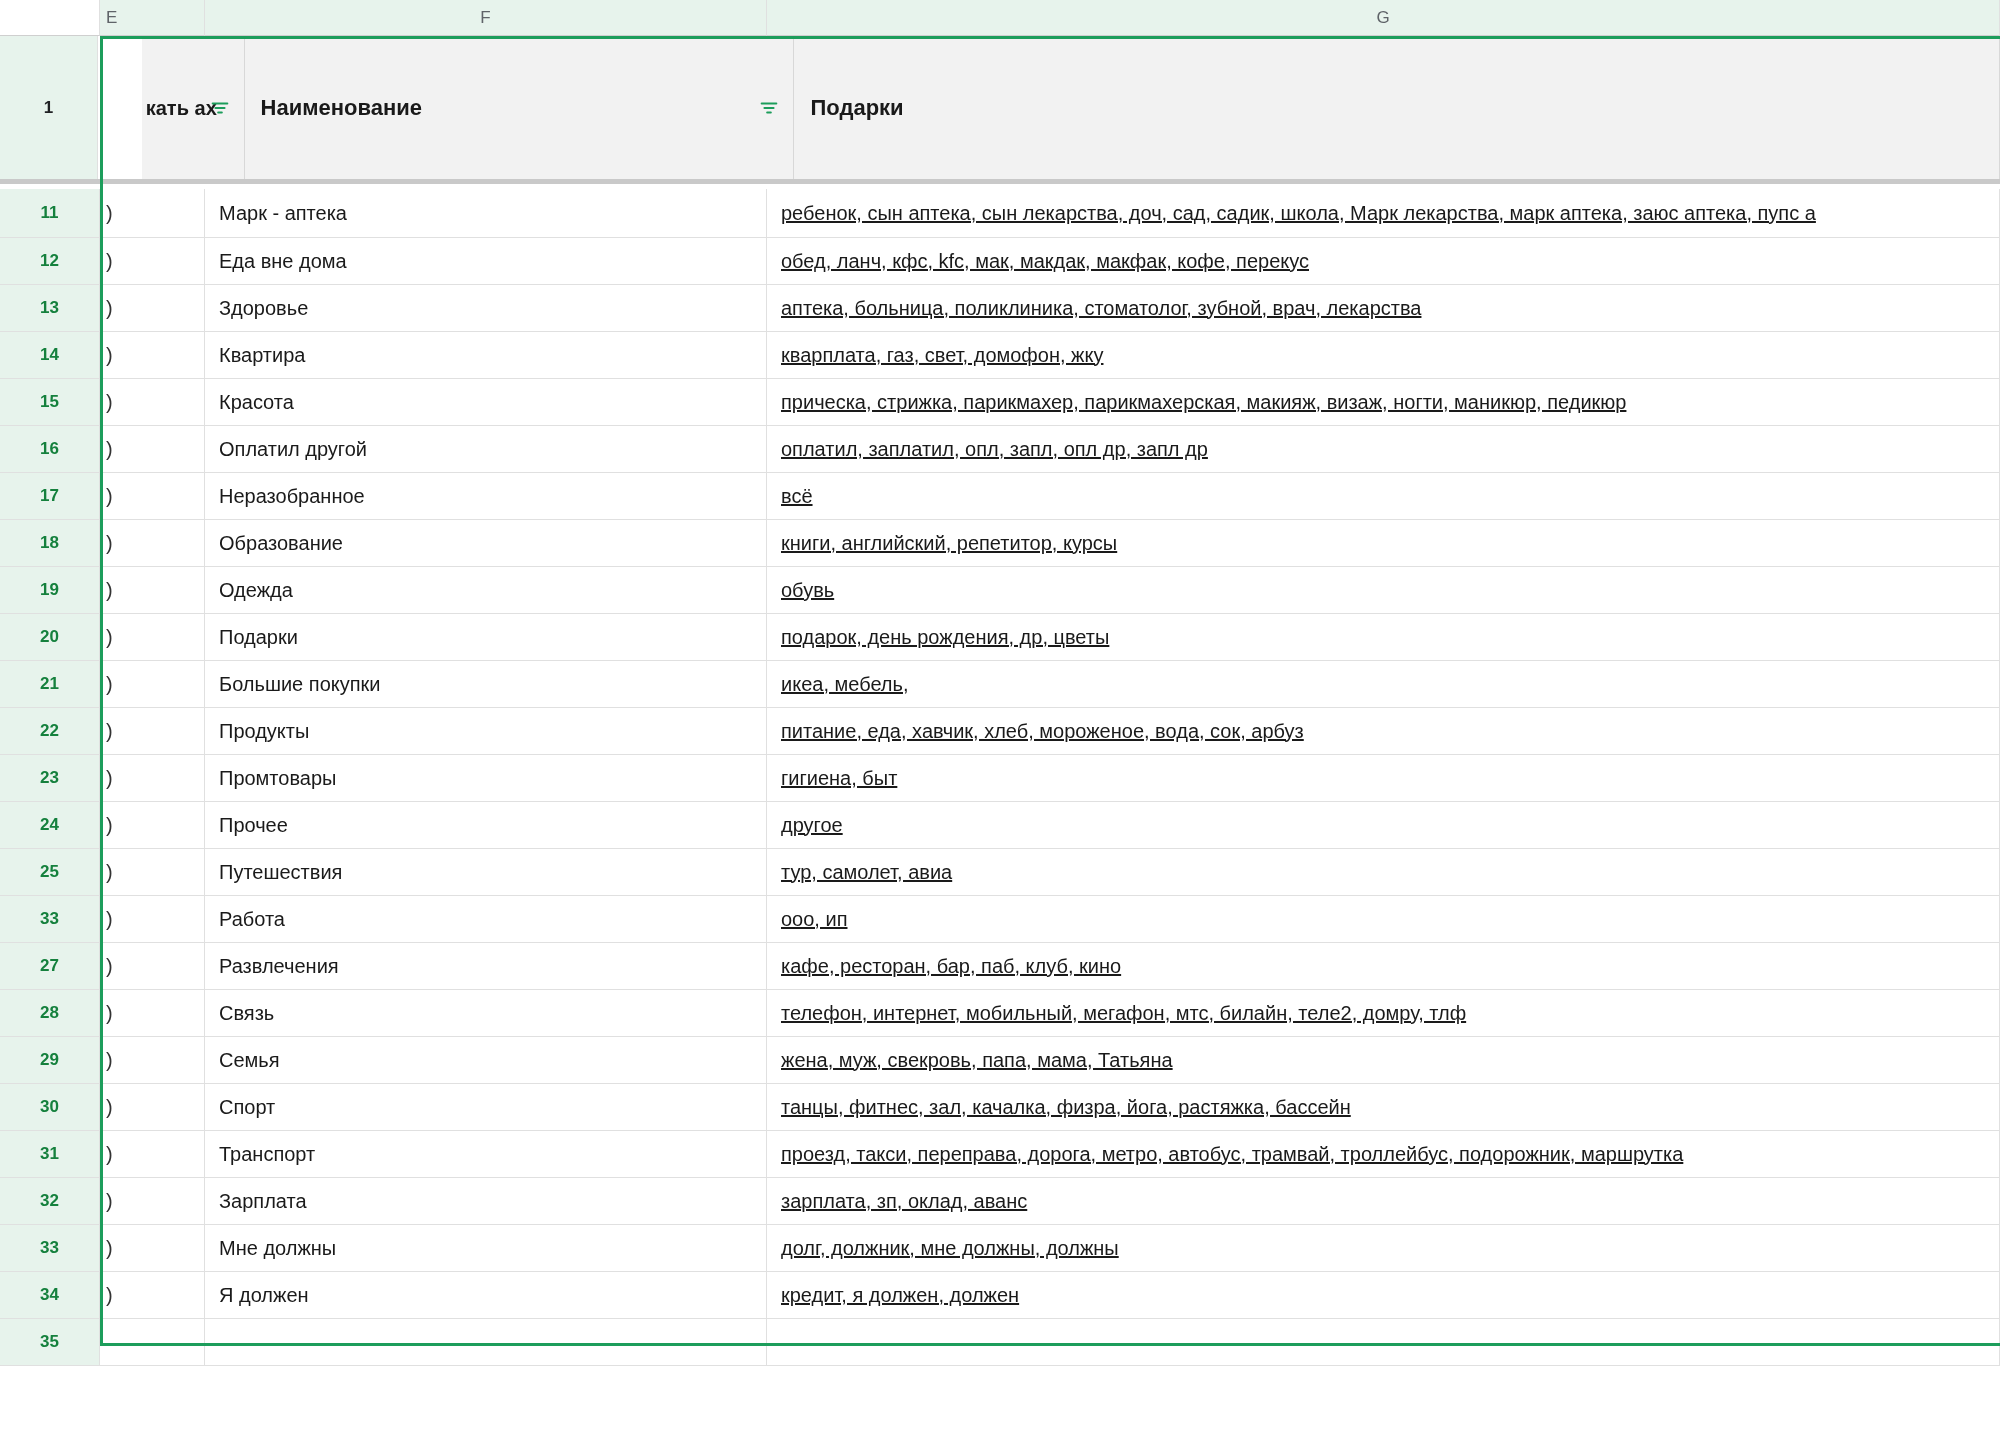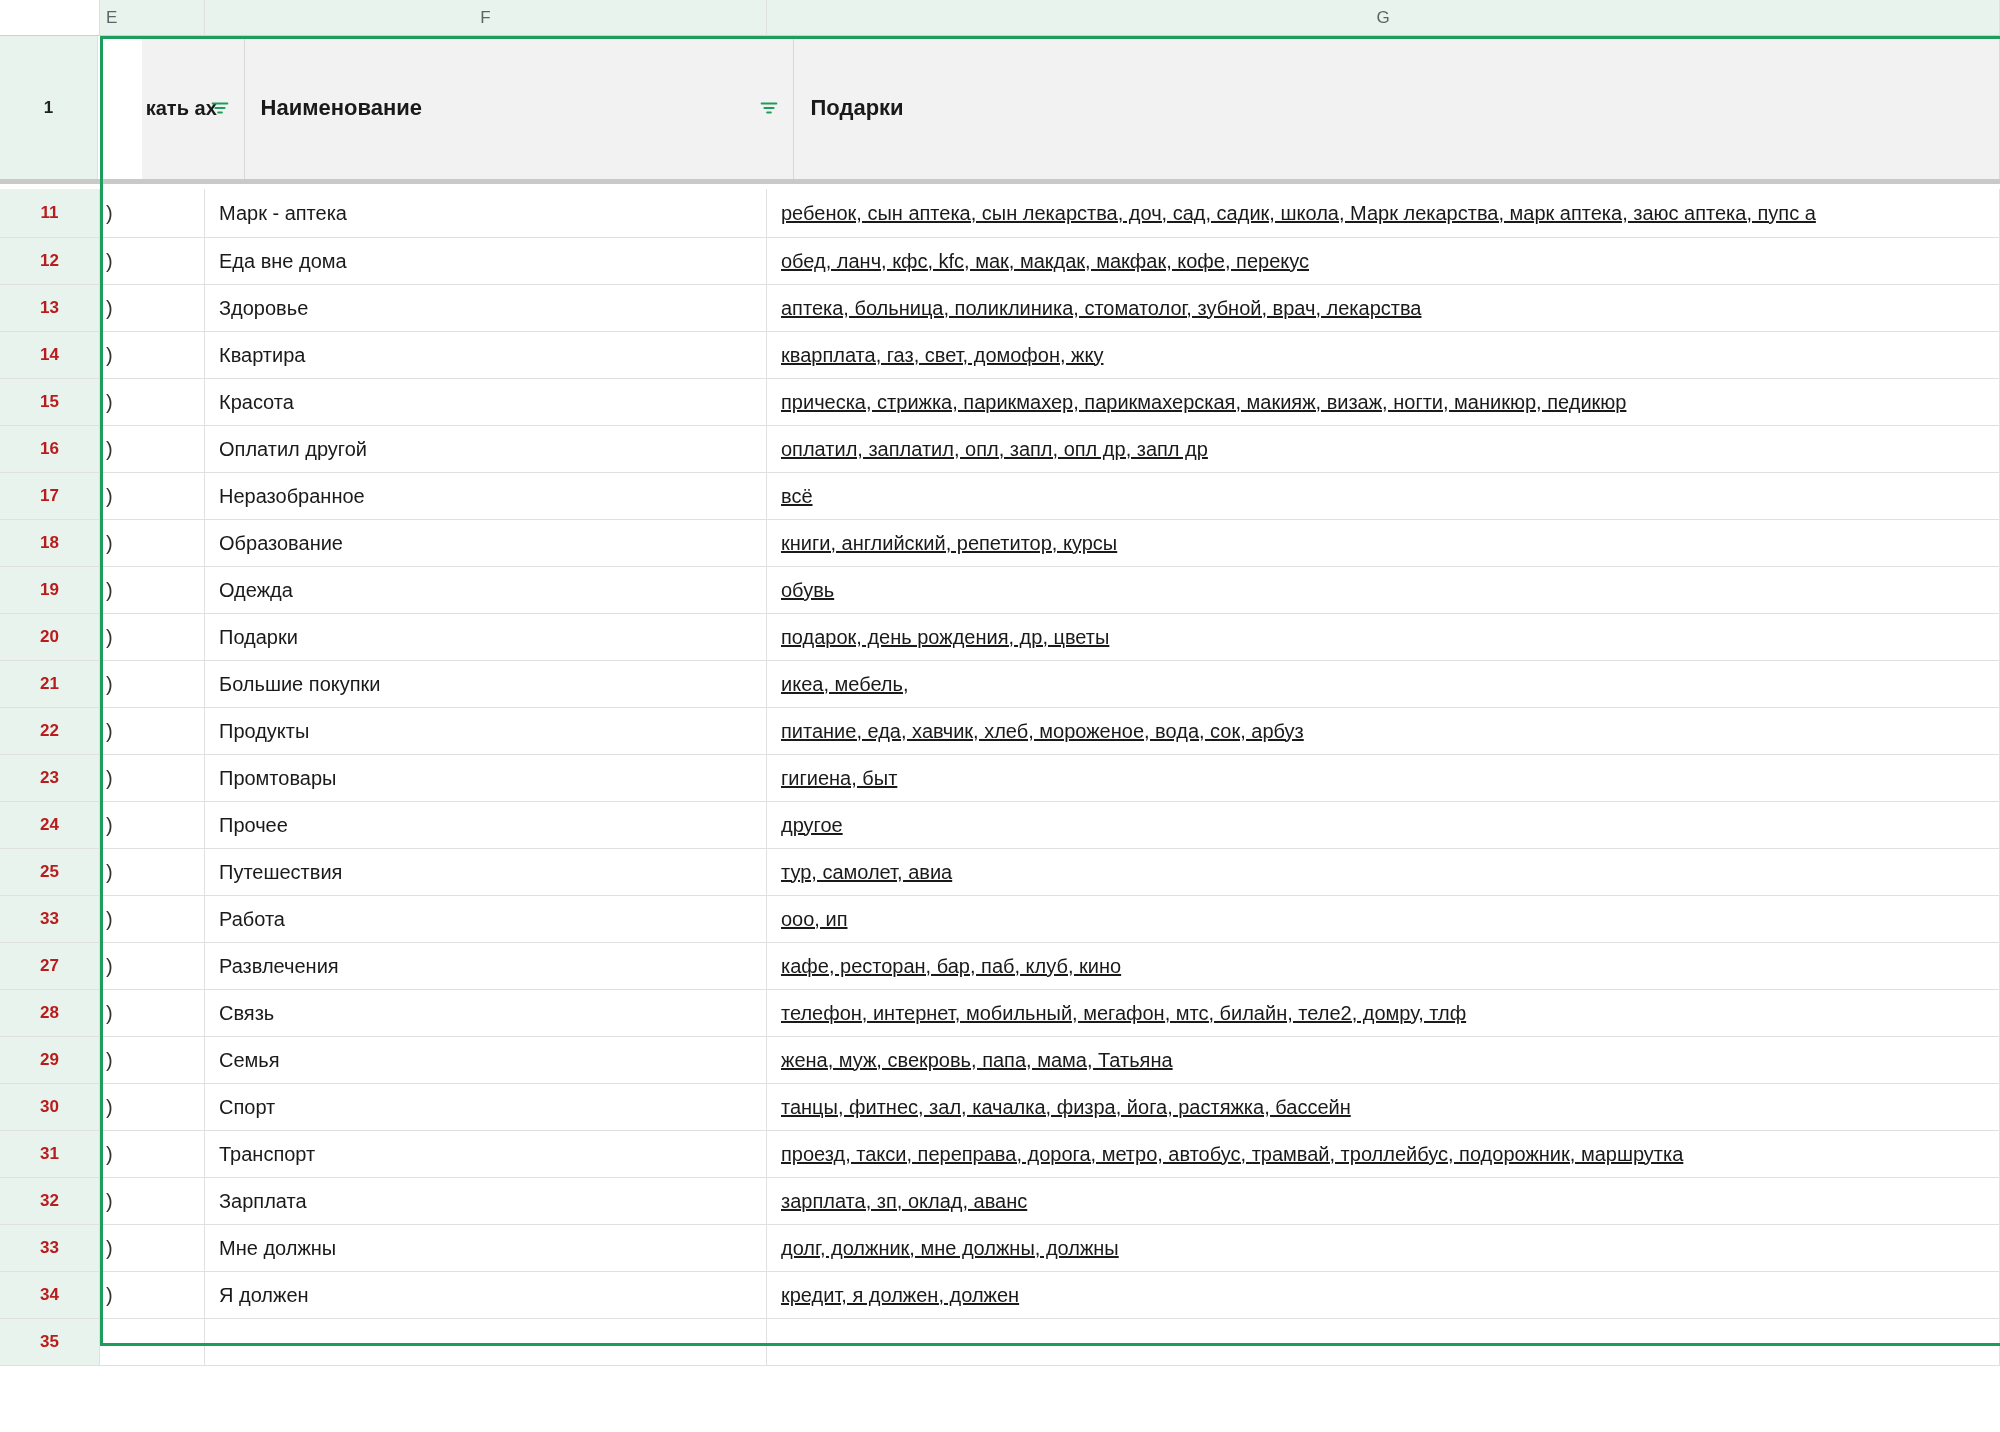--- a/index.html
+++ b/index.html
@@ -98,21 +98,21 @@
     width: 100%;
   }
   .row {
     display: flex;
     height: 47px;
   }
   .row.tall { height: 49px; }
   .row .rownum {
     width: 100px;
     display: flex; align-items: center; justify-content: center;
-    font-size: 17px; font-weight: 600; color: #b91c1c;
+    font-size: 17px; font-weight: 600; color: #15803d;
     background: #e7f3ec;
     border-right: 1px solid #e0e0e0;
     border-bottom: 1px solid #e0e0e0;
   }
   .row .cell {
     border-right: 1px solid #e0e0e0;
     border-bottom: 1px solid #e0e0e0;
     display: flex;
     align-items: center;
     padding: 0 14px;

